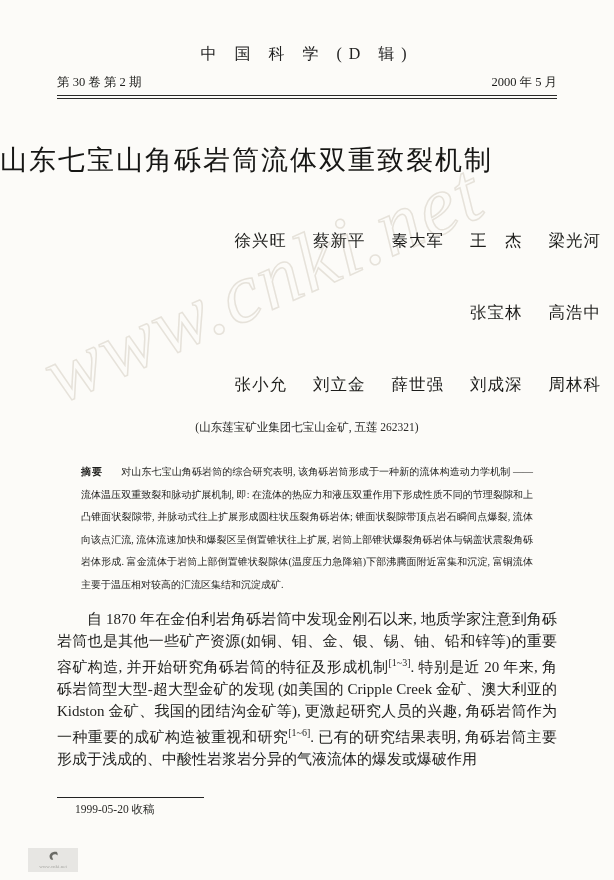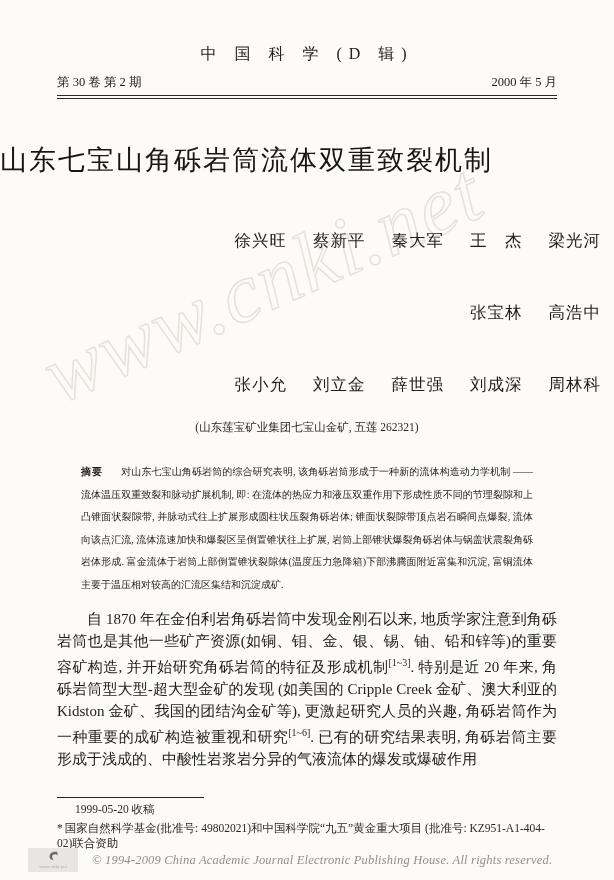--- a/index.html
+++ b/index.html
@@ -190,28 +190,26 @@
     </div>
 
 
     <p class="body-para"><span>自 1870 年在金伯利岩角砾岩筒中发现金刚石以来, 地质学家注意到角砾岩筒也是其他一些矿产资源(如铜、钼、金、银、锡、铀、铅和锌等)的重要容矿构造, 并开始研究角砾岩筒的特征及形成机制</span><sup>[1~3]</sup><span>.  特别是近 20 年来, 角砾岩筒型大型-超大型金矿的发现 (如美国的 Cripple Creek 金矿、澳大利亚的 Kidston 金矿、我国的团结沟金矿等), 更激起研究人员的兴趣, 角砾岩筒作为一种重要的成矿构造被重视和研究</span><sup>[1~6]</sup><span>.  已有的研究结果表明, 角砾岩筒主要形成于浅成的、中酸性岩浆岩分异的气液流体的爆发或爆破作用</span></p>
 
   </div>
 
   <div class="footnote">
     <div class="footnote-rule"></div>
     <div class="fn-line received">1999-05-20 收稿</div>
-    <div class="fn-line"><span class="fn-star">*</span><span>国家自然科学基金(批准号: 49802021)和中国科学院“九五”黄金重大项目 (批准号: KZ951-A1-404-02)联合资助</span></div>
   </div>
 
   <div class="footer">
     <div class="cnki-logo">
       <svg width="14" height="13" viewBox="0 0 14 13">
         <path d="M10.5 0.8 C6.5 0.2 3.2 2.6 3.6 5.9 C3.9 8.2 5.8 9.2 7.2 8.7 L6.2 6.2 C5.7 4.4 7.3 2.8 9.6 3.2 C10.6 3.4 11.2 3.9 11.5 4.6 C11.8 3 11.6 1.6 10.5 0.8 Z" fill="#6b6b66"></path>
       </svg>
       <div class="logo-url">www.cnki.net</div>
     </div>
     <div class="footer-text">
-      <span>© 1994-2009 China Academic Journal Electronic Publishing House. All rights reserved.</span>
     </div>
   </div>
 
 </div>
 
 </body></html>

